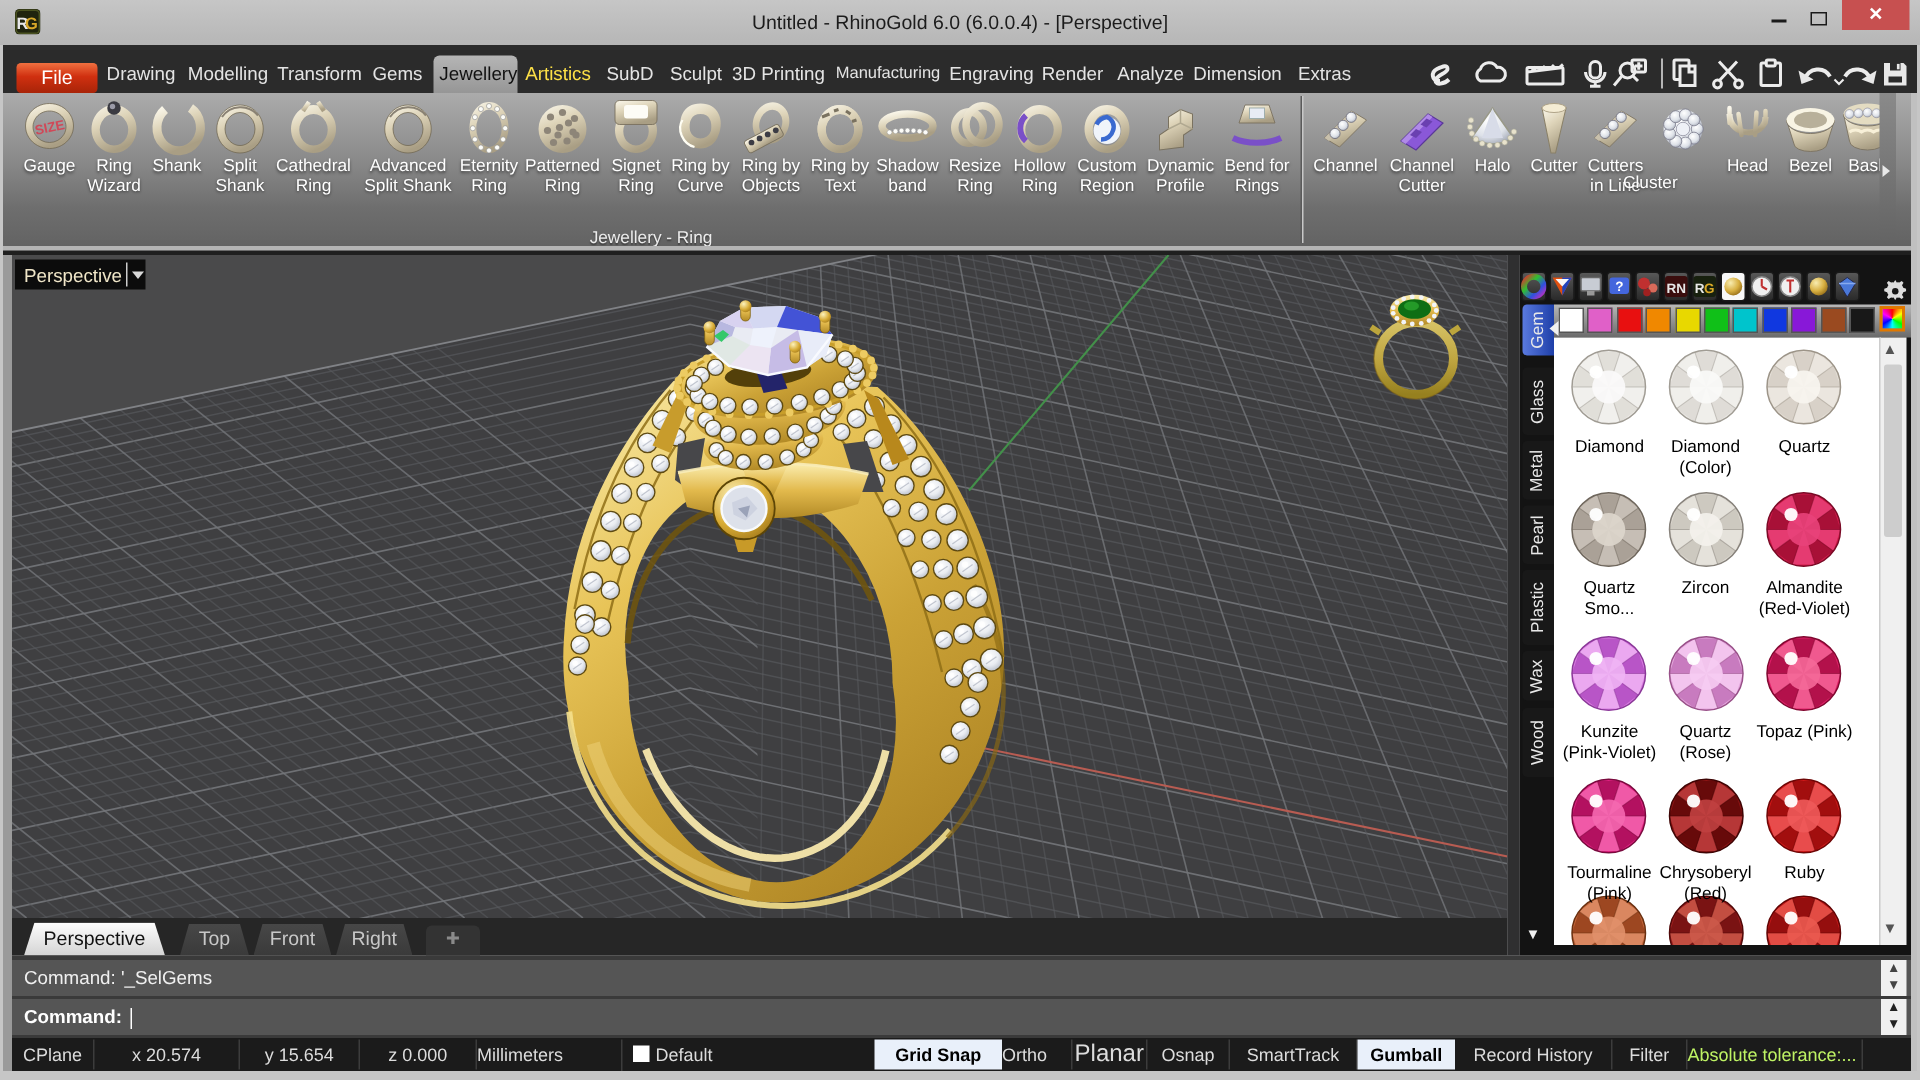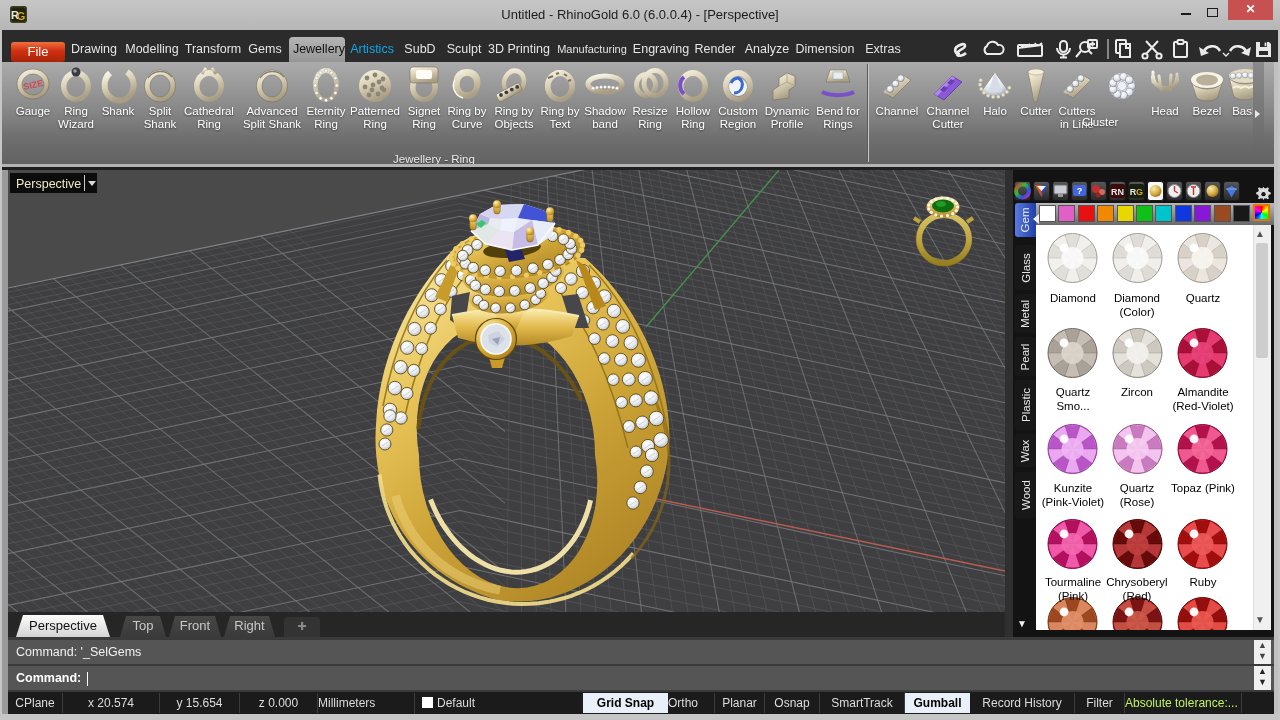--- a/index.html
+++ b/index.html
@@ -47,21 +47,21 @@
  <div class="abs" style="left:1228px;top:0;width:45px;height:20px;background:#c75050;color:#fff;text-align:center;font-size:12px;line-height:19px;font-weight:bold">✕</div>
 </div>
 
 <div class="abs" style="left:0;top:30px;width:1280px;height:32px;background:#2b2b2b">
  <div class="abs" style="left:11px;top:12px;width:54px;height:20px;background:linear-gradient(#f07040,#d03010 45%,#a82408);border-radius:3px;color:#fff;font-size:13px;text-align:center;line-height:19px">File</div>
  <div style="position:absolute;left:48px;top:7px;width:92px;text-align:center;font-size:12.5px;color:#e4e4e4;line-height:24px">Drawing</div>
     <div style="position:absolute;left:106px;top:7px;width:92px;text-align:center;font-size:12.5px;color:#e4e4e4;line-height:24px">Modelling</div>
     <div style="position:absolute;left:167px;top:7px;width:92px;text-align:center;font-size:12.5px;color:#e4e4e4;line-height:24px">Transform</div>
     <div style="position:absolute;left:219px;top:7px;width:92px;text-align:center;font-size:12.5px;color:#e4e4e4;line-height:24px">Gems</div>
     <div style="position:absolute;left:289px;top:7px;width:56px;height:25px;background:linear-gradient(#b5b5b5,#969696);border-radius:4px 4px 0 0;color:#111;font-size:12.5px;text-align:right;line-height:24px">Jewellery</div>
-    <div style="position:absolute;left:326px;top:7px;width:92px;text-align:center;font-size:12.5px;color:#0ea5e9;line-height:24px">Artistics</div>
+    <div style="position:absolute;left:326px;top:7px;width:92px;text-align:center;font-size:12.5px;color:#fde047;line-height:24px">Artistics</div>
     <div style="position:absolute;left:374px;top:7px;width:92px;text-align:center;font-size:12.5px;color:#e4e4e4;line-height:24px">SubD</div>
     <div style="position:absolute;left:418px;top:7px;width:92px;text-align:center;font-size:12.5px;color:#e4e4e4;line-height:24px">Sculpt</div>
     <div style="position:absolute;left:473px;top:7px;width:92px;text-align:center;font-size:12.5px;color:#e4e4e4;line-height:24px">3D Printing</div>
     <div style="position:absolute;left:546px;top:7px;width:92px;text-align:center;font-size:11px;color:#e4e4e4;line-height:24px">Manufacturing</div>
     <div style="position:absolute;left:615px;top:7px;width:92px;text-align:center;font-size:12.5px;color:#e4e4e4;line-height:24px">Engraving</div>
     <div style="position:absolute;left:669px;top:7px;width:92px;text-align:center;font-size:12.5px;color:#e4e4e4;line-height:24px">Render</div>
     <div style="position:absolute;left:721px;top:7px;width:92px;text-align:center;font-size:12.5px;color:#e4e4e4;line-height:24px">Analyze</div>
     <div style="position:absolute;left:779px;top:7px;width:92px;text-align:center;font-size:12.5px;color:#e4e4e4;line-height:24px">Dimension</div>
     <div style="position:absolute;left:837px;top:7px;width:92px;text-align:center;font-size:12.5px;color:#e4e4e4;line-height:24px">Extras</div>
  <svg style="position:absolute;left:950px;top:8px" width="322" height="22" viewBox="0 0 322 22" fill="none" stroke="#ececec" stroke-width="2">
@@ -1482,21 +1482,21 @@
 </div>
 
 <div class="abs" style="left:0;top:692px;width:1280px;height:22px;background:#1b1b1b">
     <div style="position:absolute;left:8px;top:1px;width:55px;height:20px;color:#dcdcdc;font-size:12px;text-align:center;line-height:20px;border-right:1px solid #3c3c3c">CPlane</div>
     <div style="position:absolute;left:63px;top:1px;width:97px;height:20px;color:#dcdcdc;font-size:12px;text-align:center;line-height:20px;border-right:1px solid #3c3c3c">x 20.574</div>
     <div style="position:absolute;left:160px;top:1px;width:80px;height:20px;color:#dcdcdc;font-size:12px;text-align:center;line-height:20px;border-right:1px solid #3c3c3c">y 15.654</div>
     <div style="position:absolute;left:240px;top:1px;width:78px;height:20px;color:#dcdcdc;font-size:12px;text-align:center;line-height:20px;border-right:1px solid #3c3c3c">z 0.000</div>
     <div style="position:absolute;left:318px;top:1px;width:97px;height:36px;color:#dcdcdc;font-size:12px;text-align:left;line-height:20px;border-right:1px solid #3c3c3c">Millimeters</div>
     <div style="position:absolute;left:583px;top:1px;width:85px;height:20px;background:#e9f0fa;color:#000;font-weight:bold;font-size:12px;text-align:center;line-height:20px">Grid Snap</div>
     <div style="position:absolute;left:668px;top:1px;width:47px;height:20px;color:#dcdcdc;font-size:12px;text-align:left;line-height:20px;border-right:1px solid #3c3c3c">Ortho</div>
-    <div style="position:absolute;left:715px;top:1px;width:50px;height:20px;color:#dcdcdc;font-size:12px;text-align:center;line-height:20px;border-right:1px solid #3c3c3c">Planar</div>
+    <div style="position:absolute;left:715px;top:1px;width:50px;height:20px;color:#dcdcdc;font-size:16px;text-align:center;line-height:20px;border-right:1px solid #3c3c3c">Planar</div>
     <div style="position:absolute;left:765px;top:1px;width:55px;height:20px;color:#dcdcdc;font-size:12px;text-align:center;line-height:20px;border-right:1px solid #3c3c3c">Osnap</div>
     <div style="position:absolute;left:820px;top:1px;width:85px;height:20px;color:#dcdcdc;font-size:12px;text-align:center;line-height:20px;border-right:1px solid #3c3c3c">SmartTrack</div>
     <div style="position:absolute;left:905px;top:1px;width:65px;height:20px;background:#e9f0fa;color:#000;font-weight:bold;font-size:12px;text-align:center;line-height:20px">Gumball</div>
     <div style="position:absolute;left:970px;top:1px;width:105px;height:20px;color:#dcdcdc;font-size:12px;text-align:center;line-height:20px;border-right:1px solid #3c3c3c">Record History</div>
     <div style="position:absolute;left:1075px;top:1px;width:50px;height:20px;color:#dcdcdc;font-size:12px;text-align:center;line-height:20px;border-right:1px solid #3c3c3c">Filter</div>
     <div style="position:absolute;left:1125px;top:1px;width:117px;height:20px;color:#bef264;font-size:12px;text-align:left;line-height:20px;border-right:1px solid #3c3c3c">Absolute tolerance:...</div>
     <div style="position:absolute;left:422px;top:5px;width:11px;height:11px;background:#fff"></div>
     <div style="position:absolute;left:437px;top:1px;font-size:12px;color:#dcdcdc;line-height:20px">Default</div>
   </div>
 <div class="abs" style="left:0;top:714px;width:1280px;height:6px;background:#c6c6c6"></div>

